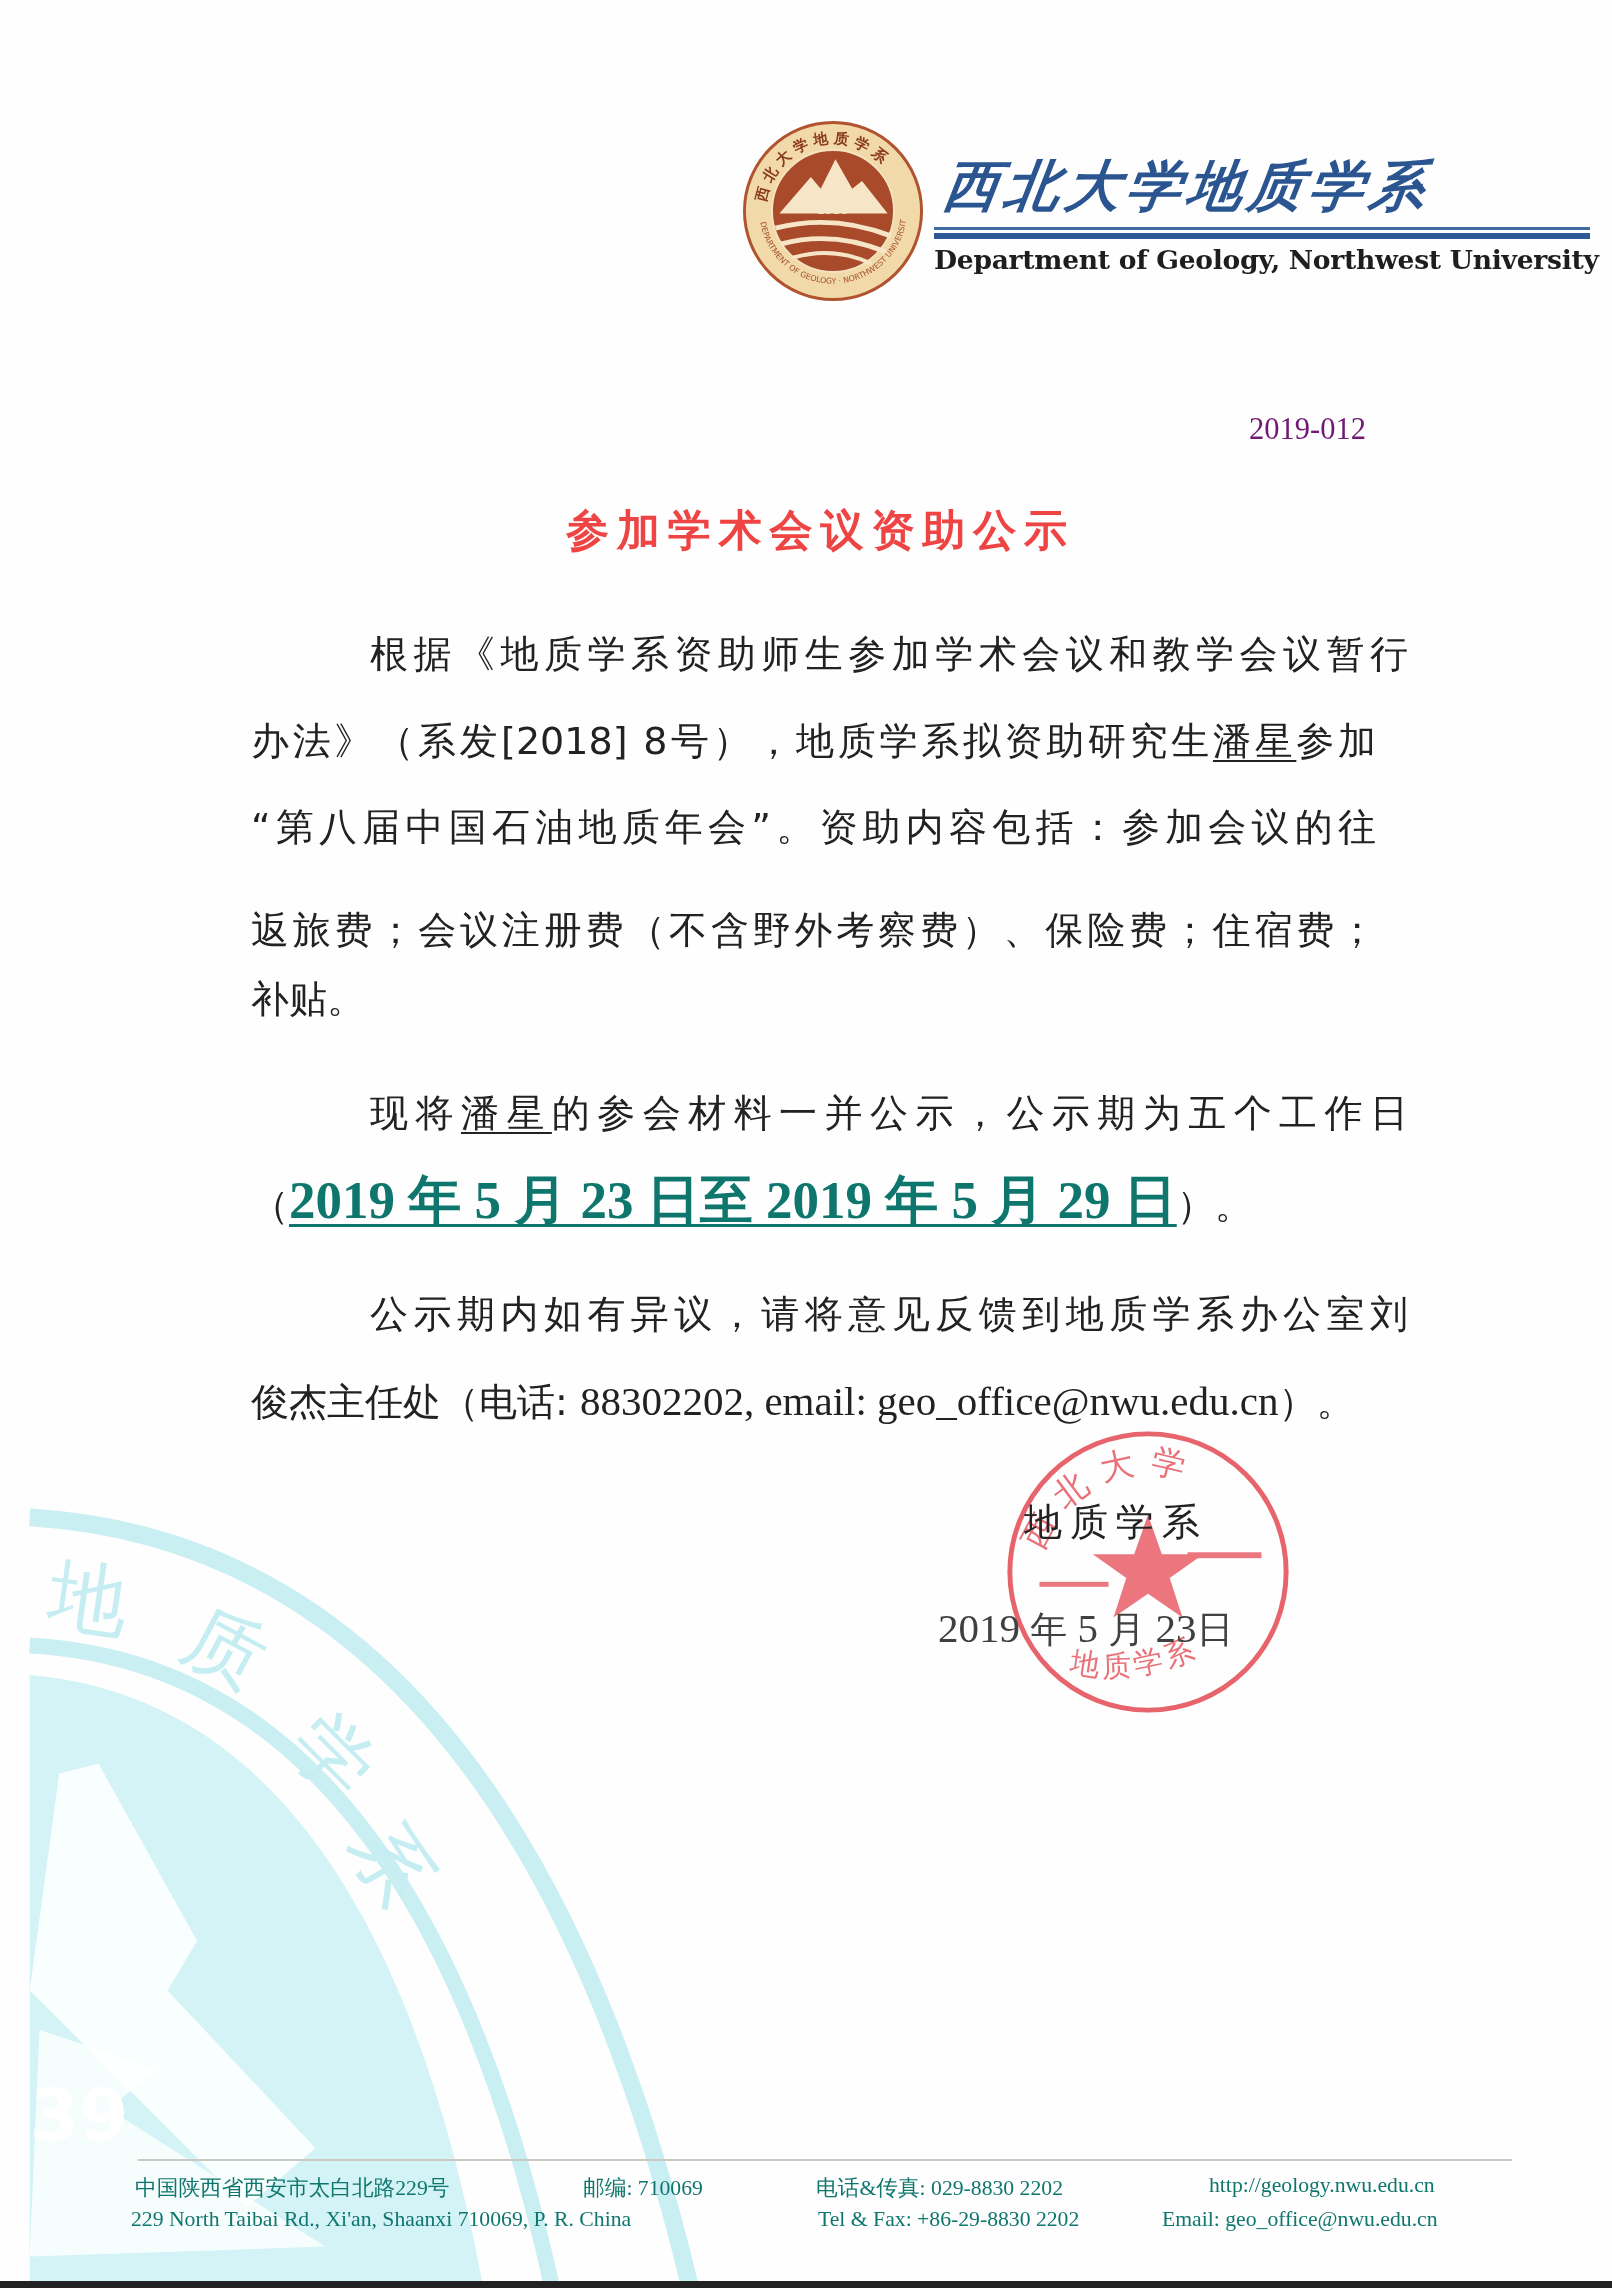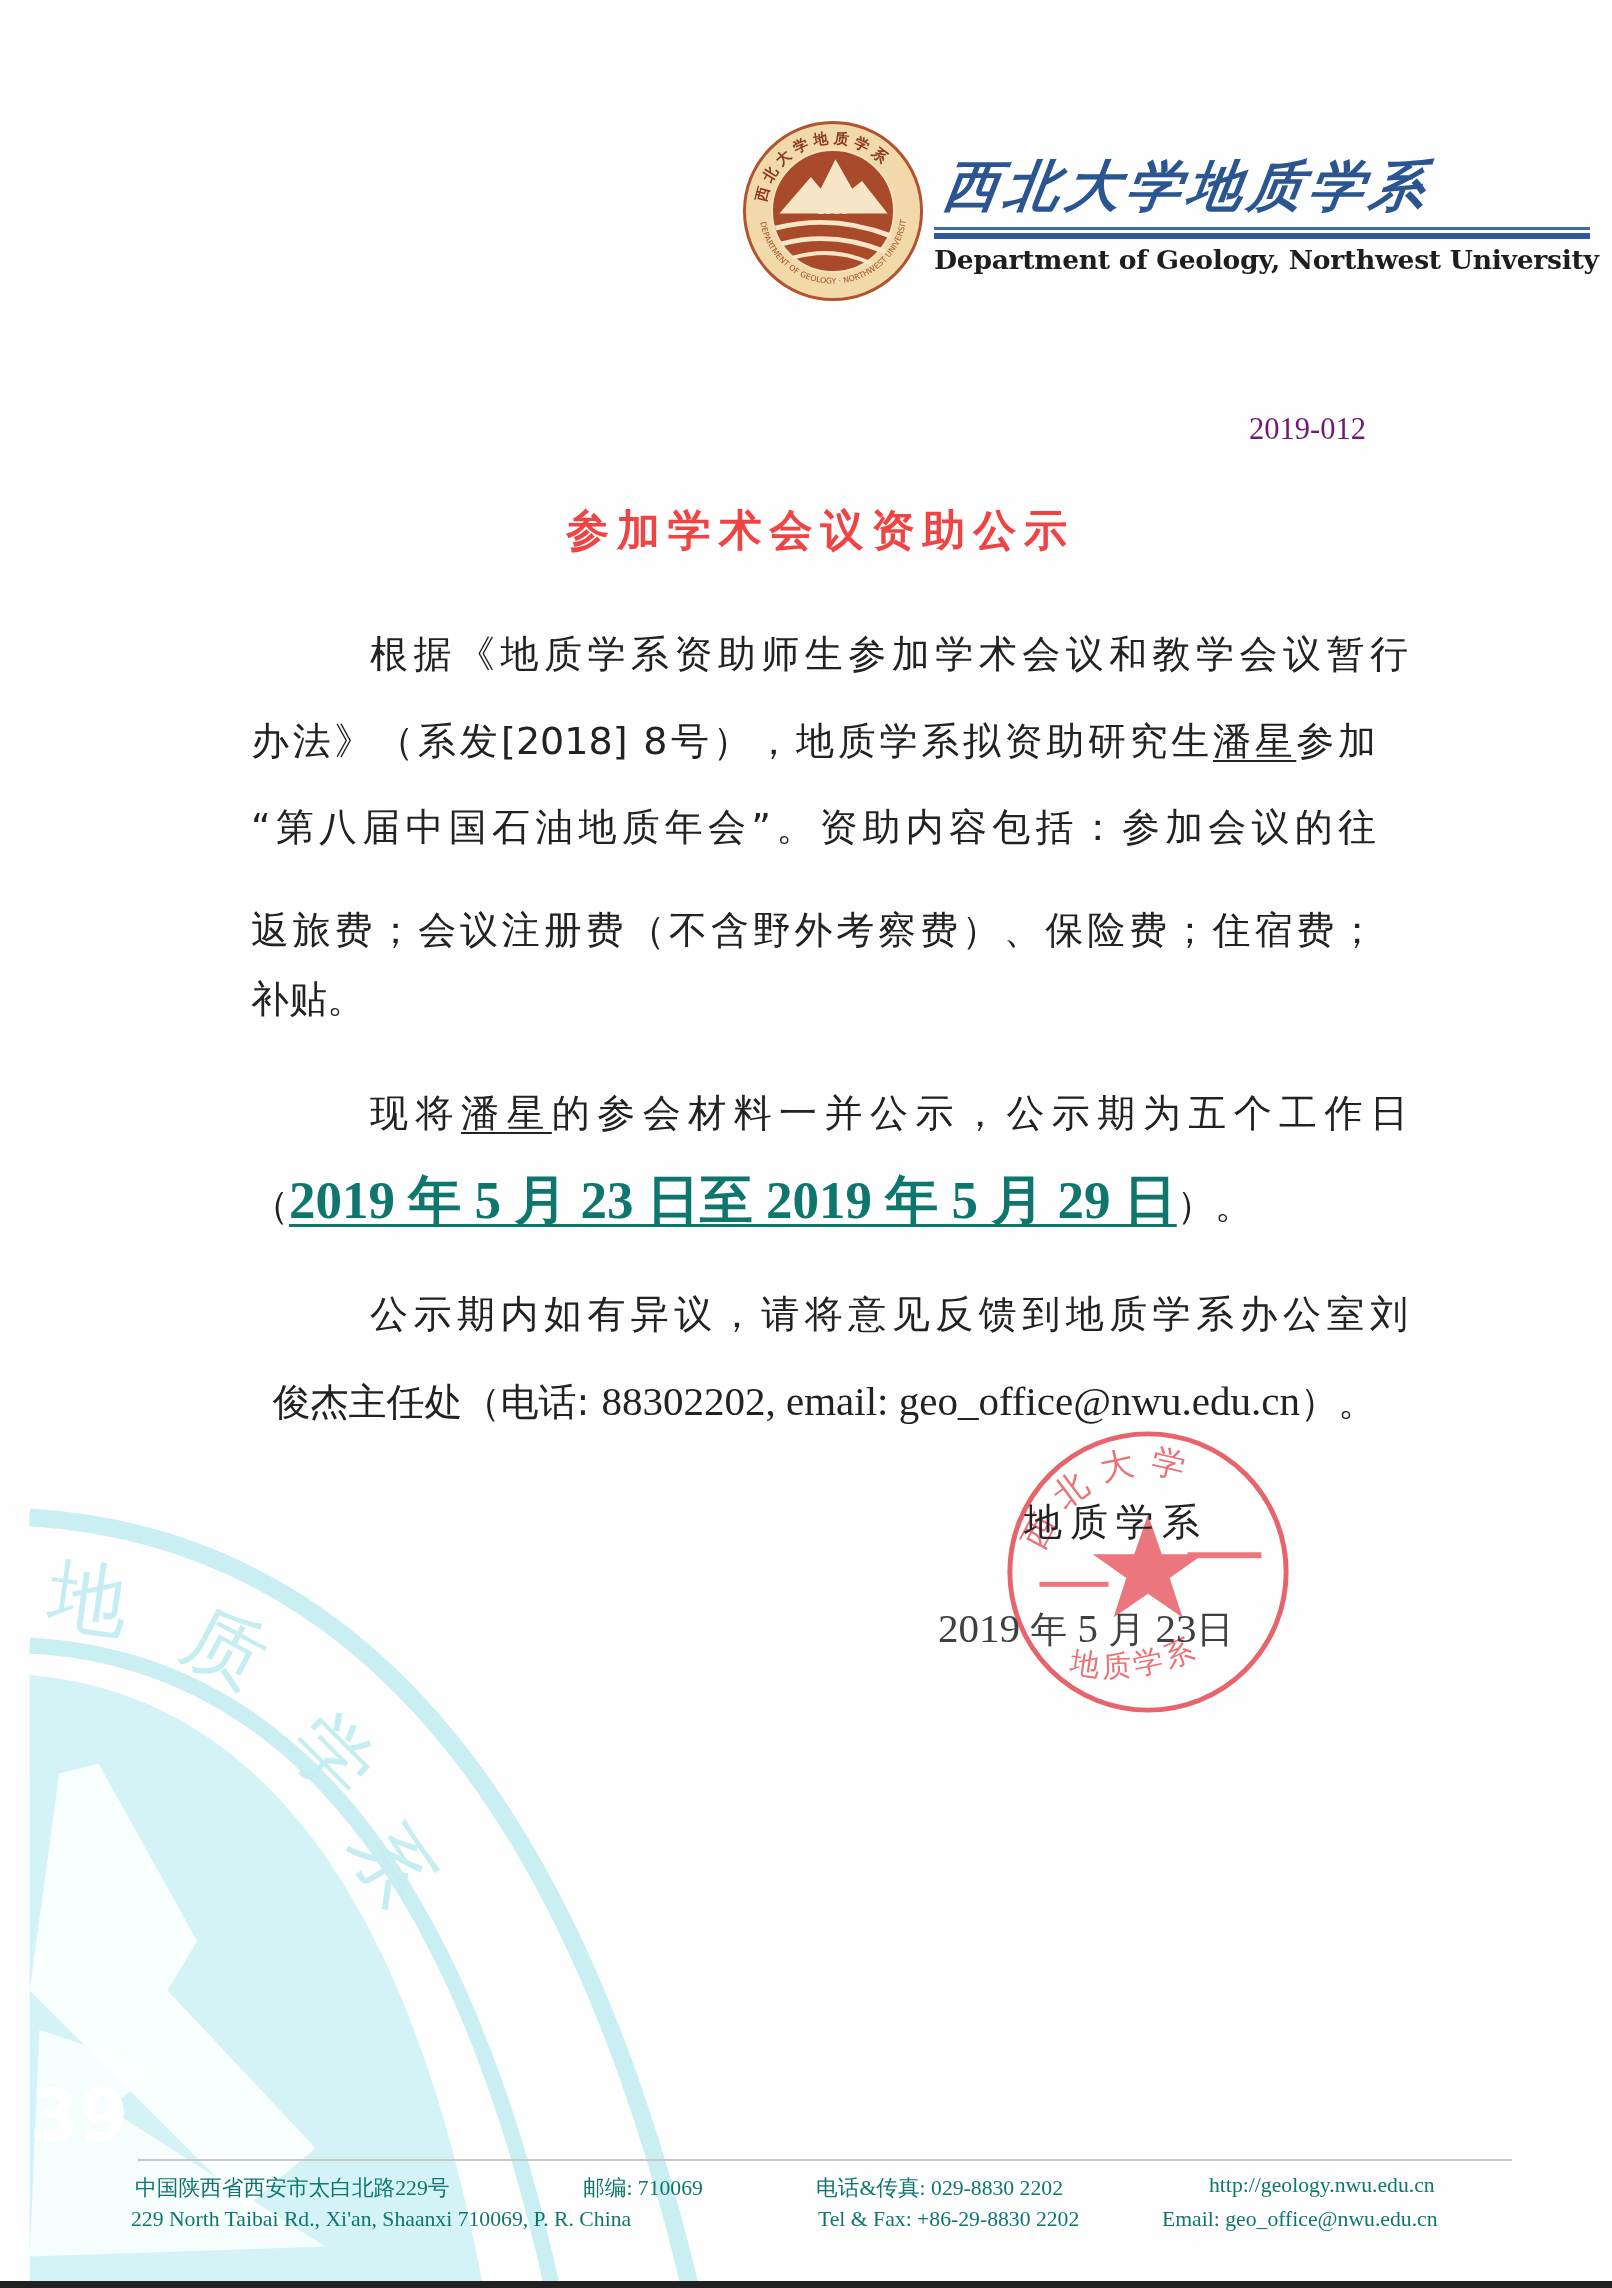--- a/index.html
+++ b/index.html
@@ -96,21 +96,21 @@
 <div class="line" style="top:975px;">补贴。</div>
 
 <div class="line just indent" style="top:1089px;">
   <span>现将</span><span class="u">潘星</span><span>的参会材料一并公示，公示期为五个工作日</span>
 </div>
 <div class="line" style="top:1176px;">
   <span>（</span><span class="bold-date">2019 年 5 月 23 日至 2019 年 5 月 29 日</span><span>）。</span>
 </div>
 
 <div class="line just indent" style="top:1290px;">公示期内如有异议，请将意见反馈到地质学系办公室刘</div>
-<div class="line" style="top:1377px;text-align:right;">
+<div class="line" style="top:1377px;">
   <span>俊杰主任处（电话: </span><span class="serif-num">88302202</span><span class="serif-num">, email: </span><span class="serif-num">geo_office@nwu.edu.cn</span><span>）。</span>
 </div>
 
 <svg id="stamp" class="abs" viewBox="0 0 300 300">
   <circle cx="150" cy="150" r="140" fill="none" stroke="#e23a44" stroke-width="5"></circle>
   <polygon points="150,92 164,132 206,132 172,156 185,196 150,172 115,196 128,156 94,132 136,132" fill="#e8505a"></polygon>
   <rect x="40" y="160" width="70" height="5" fill="#e8505a"></rect>
   <rect x="190" y="130" width="75" height="6" fill="#e8505a"></rect>
   <path id="stamp-top" d="M40 160 A 110 110 0 0 1 260 160" fill="none"></path>
   <text font-family="DejaVu Sans, sans-serif" font-size="34" fill="#e44a54" letter-spacing="14">

